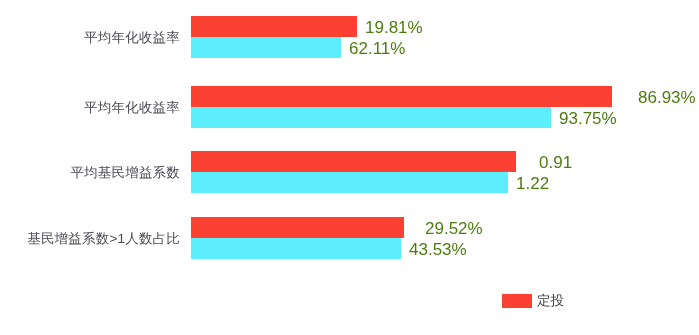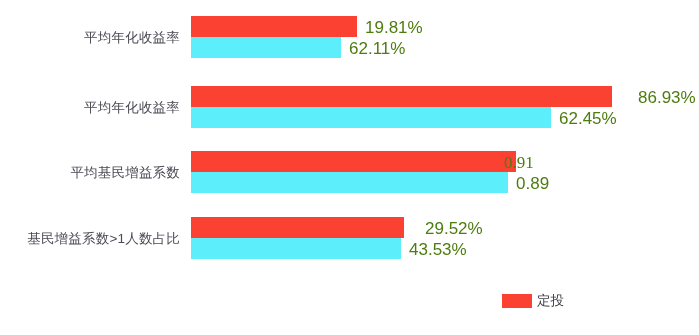--- a/index.html
+++ b/index.html
@@ -99,33 +99,33 @@
   </div>
 
   <div class="cat-group" style="top:86px;">
     <div class="cat-label">平均年化收益率</div>
     <div class="bar-row series-0">
       <div class="bar c-red" style="width:421px;"></div>
       <div class="bar-value" style="left:447px;">86.93%</div>
     </div>
     <div class="bar-row series-1">
       <div class="bar c-cyan" style="width:360px;"></div>
-      <div class="bar-value" style="left:368px;">62.45%</div>
+      <div class="bar-value" style="left:368px;">93.75%</div>
     </div>
   </div>
 
   <div class="cat-group" style="top:151px;">
     <div class="cat-label">平均基民增益系数</div>
     <div class="bar-row series-0">
       <div class="bar c-red" style="width:325px;"></div>
-      <div class="bar-value" style="left:313px;font-family:Liberation Serif, serif;">0.91</div>
+      <div class="bar-value" style="left:348px;">0.91</div>
     </div>
     <div class="bar-row series-1">
       <div class="bar c-cyan" style="width:317px;"></div>
-      <div class="bar-value" style="left:325px;">0.89</div>
+      <div class="bar-value" style="left:325px;">1.22</div>
     </div>
   </div>
 
   <div class="cat-group" style="top:217px;">
     <div class="cat-label">基民增益系数&gt;1人数占比</div>
     <div class="bar-row series-0">
       <div class="bar c-red" style="width:213px;"></div>
       <div class="bar-value" style="left:234px;">29.52%</div>
     </div>
     <div class="bar-row series-1">

